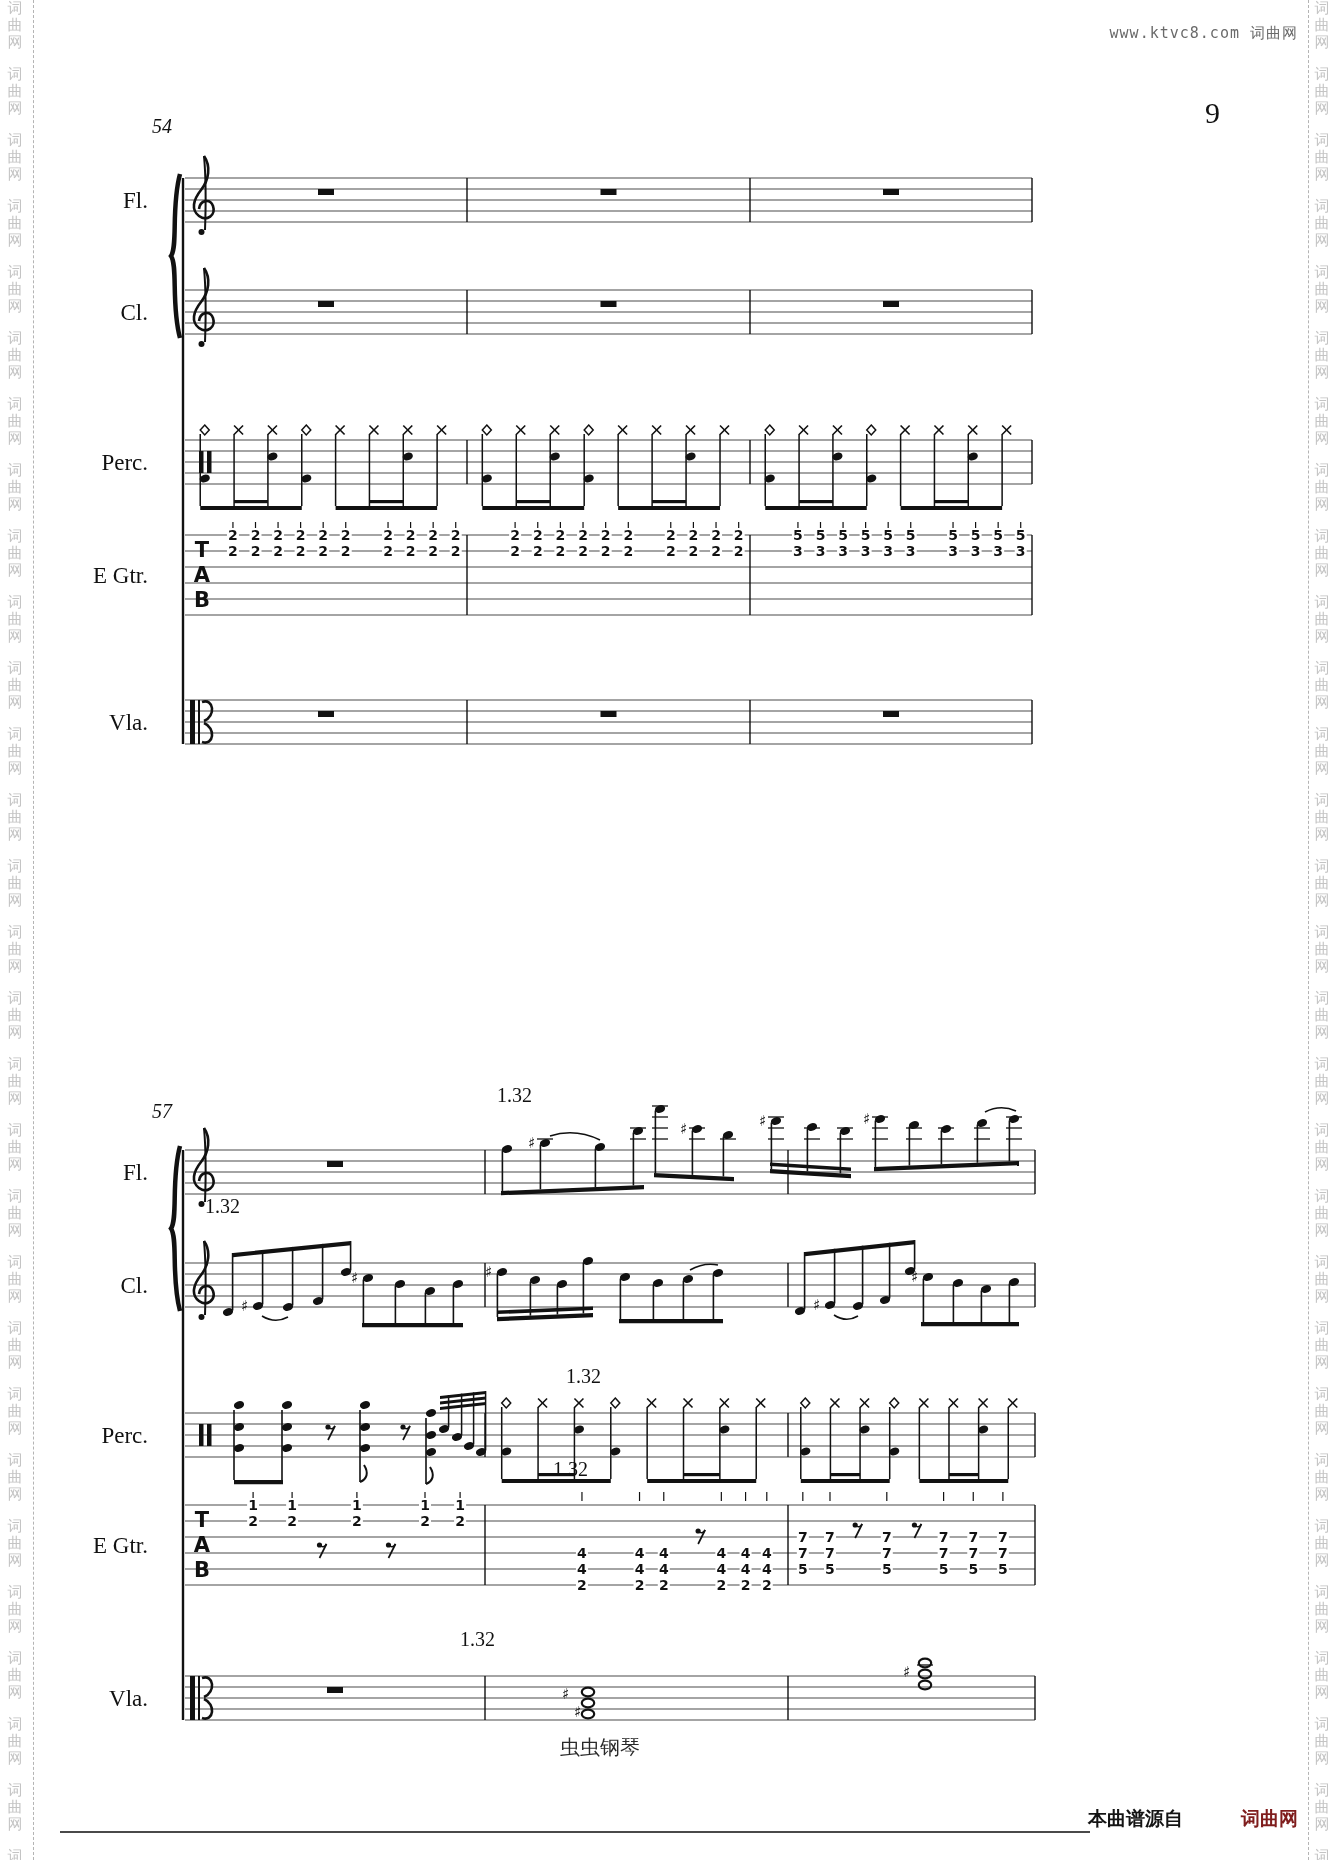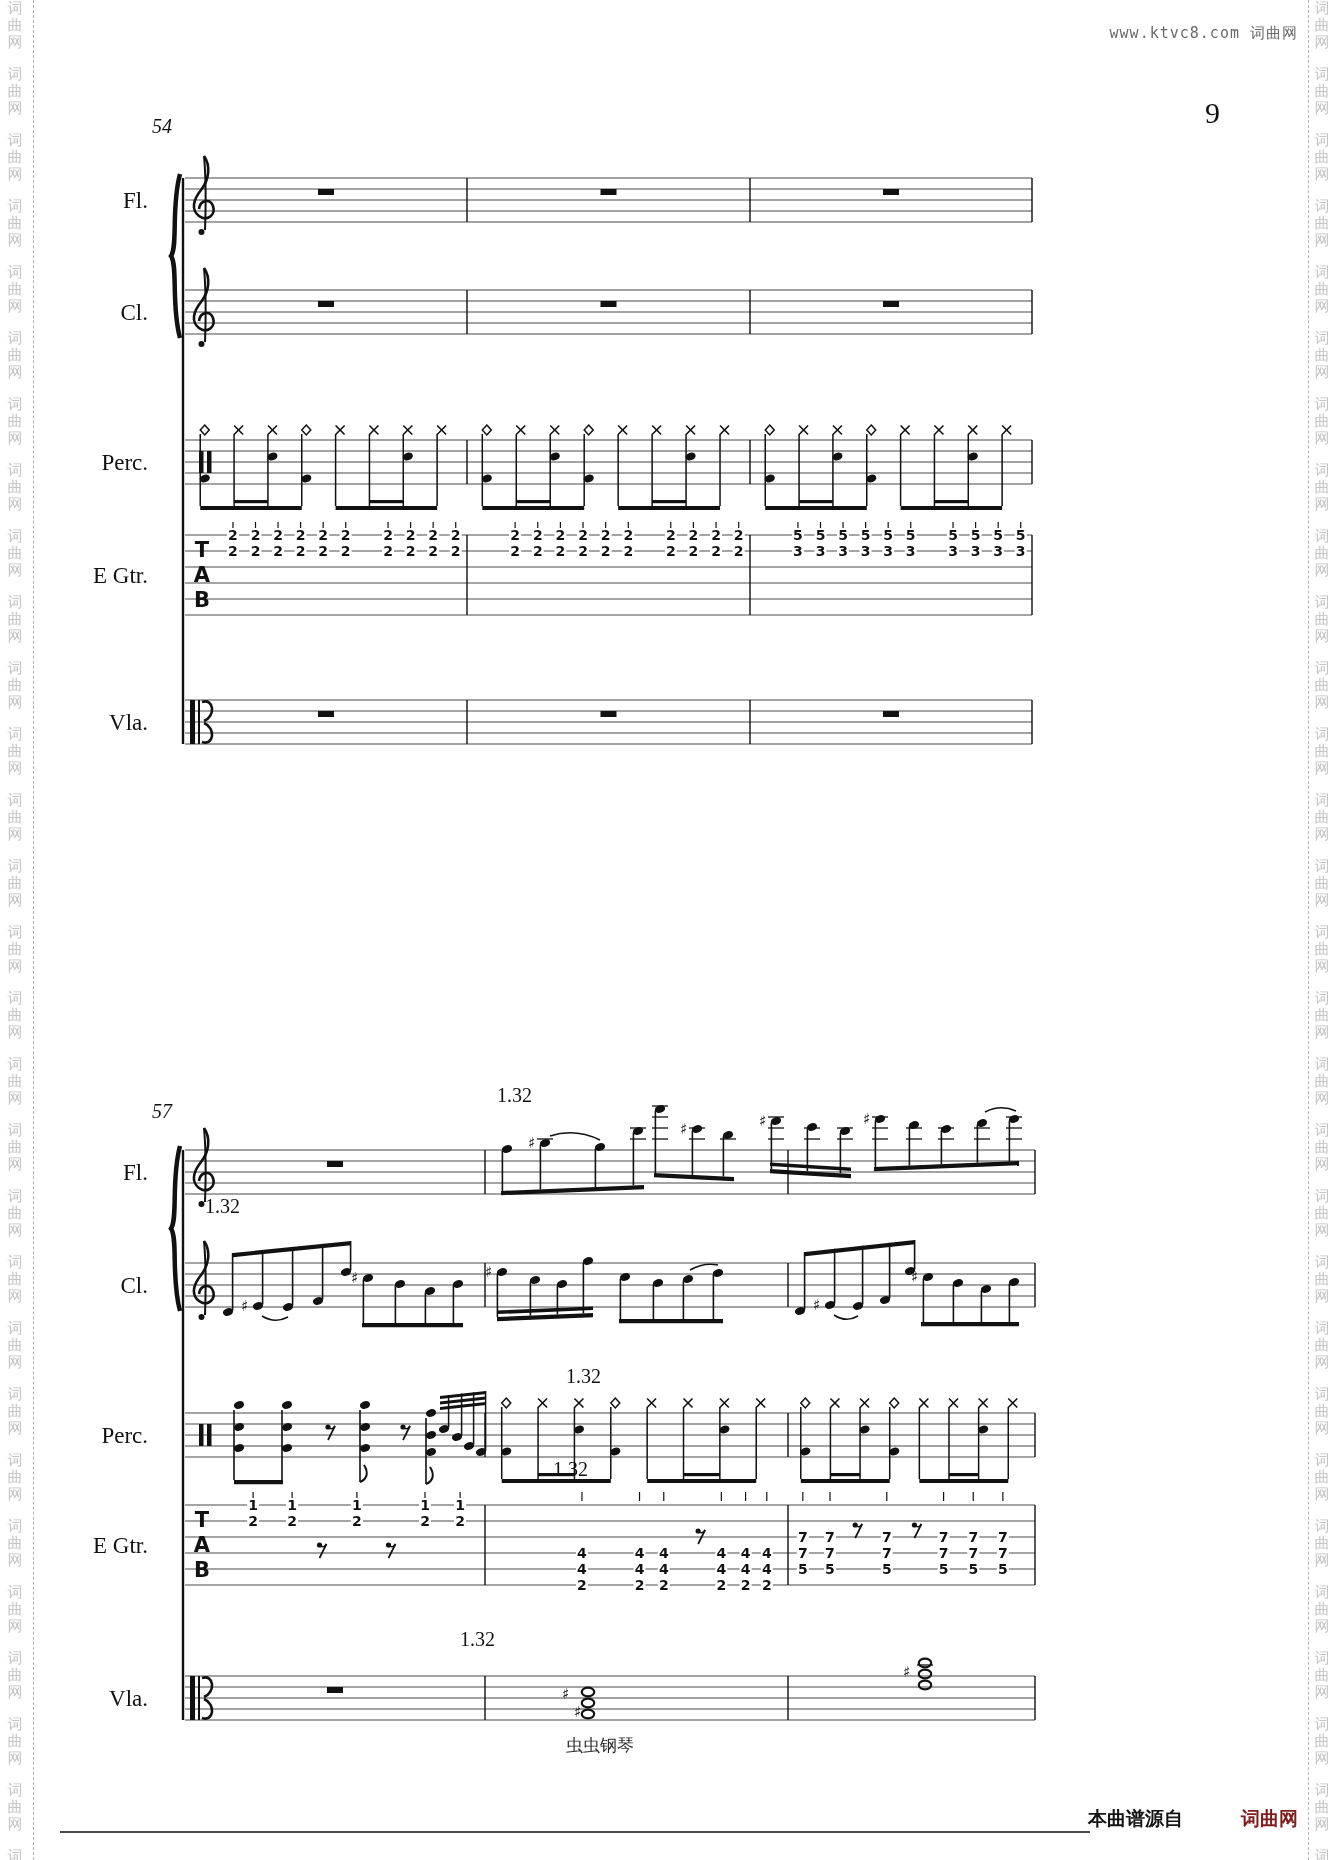--- a/index.html
+++ b/index.html
@@ -13,21 +13,21 @@
   .wm-dash{position:absolute;top:0;height:1860px;width:0;border-left:1px dashed #b4b4b4;}
   #dash-left{left:33px;}
   #dash-right{left:1308px;}
   .wm-group{margin-bottom:15px;}
   #header-site{position:absolute;top:24px;right:32px;color:#6a6a6a;font-size:15px;
                font-family:"DejaVu Sans Mono", monospace;letter-spacing:1px;}
   #page-number{position:absolute;top:96px;left:1205px;color:#111;font-size:30px;
                font-family:"Liberation Serif", serif;}
   #score-layer{position:absolute;left:0;top:0;}
   #footer-center{position:absolute;left:500px;top:1734px;width:200px;text-align:center;
-                 color:#2a2a2a;font-size:17px;font-family:Liberation Sans, sans-serif;}
+                 color:#2a2a2a;font-size:20px;font-family:Liberation Sans, sans-serif;}
   #footer-line{position:absolute;left:60px;top:1831px;width:1030px;height:2px;background:#4a4a4a;}
   #footer-source{position:absolute;right:32px;top:1806px;display:flex;gap:58px;
                  font-family:"DejaVu Sans", sans-serif;font-weight:bold;font-size:19px;}
   #footer-source .label{color:#141414;}
   #footer-source .site{color:#7f1d1d;}
 </style>
 </head>
 <body>
 
 <div id="page">

